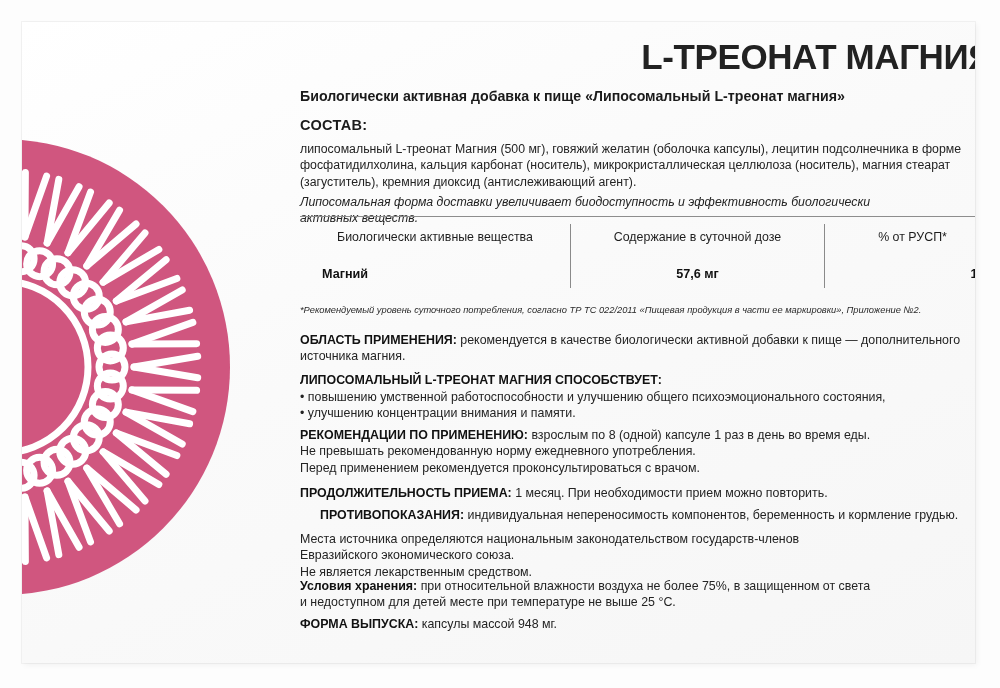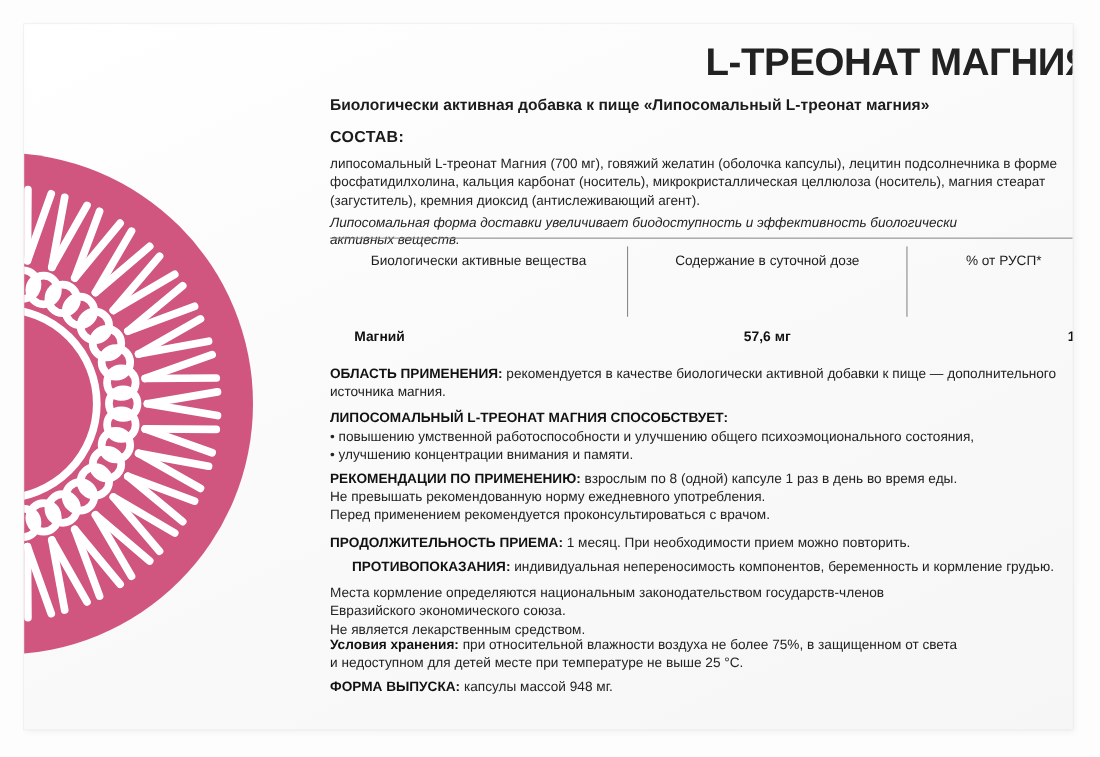--- a/index.html
+++ b/index.html
@@ -80,21 +80,21 @@
   .tcol-div.d1{left:270px;}
   .tcol-div.d2{left:524px;}
   .th{
     position:absolute;font-size:12.4px;color:#1d1d1d;text-align:center;
     line-height:15px;
   }
   .th.c1{left:0;top:14px;width:270px;}
   .th.c2{left:271px;top:14px;width:253px;}
   .th.c3{left:525px;top:14px;width:175px;}
   .td{
-    position:absolute;font-size:12.6px;font-weight:bold;color:#111;margin-top:32px;
+    position:absolute;font-size:12.6px;font-weight:bold;color:#111;
   }
   .td.c1{left:22px;top:51px;}
   .td.c2{left:271px;top:51px;width:253px;text-align:center;}
   .td.c3{left:525px;top:51px;width:175px;text-align:right;}
   .footnote{
     position:absolute;left:0;top:283px;width:700px;
     font-size:9.3px;font-style:italic;color:#2a2a2a;white-space:nowrap;
   }
 
   
@@ -233,39 +233,40 @@
           </g>
       </svg>
     </div>
 
     <div class="content">
 
       <div class="title">L-ТРЕОНАТ МАГНИЯ</div>
       <div class="subtitle">Биологически активная добавка к пище «Липосомальный L-треонат магния»</div>
 
       <div class="h-sostav">СОСТАВ:</div>
-      <div class="ingredients">липосомальный L-треонат Магния (700 мг), говяжий желатин (оболочка капсулы), лецитин подсолнечника в форме фосфатидилхолина, кальция карбонат (носитель), микрокристаллическая целлюлоза (носитель), магния стеарат (загуститель), кремния диоксид (антислеживающий агент).</div>
+      <div class="ingredients">липосомальный L-треонат Магния (500 мг), говяжий желатин (оболочка капсулы), лецитин подсолнечника в форме фосфатидилхолина, кальция карбонат (носитель), микрокристаллическая целлюлоза (носитель), магния стеарат (загуститель), кремния диоксид (антислеживающий агент).</div>
       <div class="liposome-note">Липосомальная форма доставки увеличивает биодоступность и эффективность биологически активных веществ.</div>
 
       <div class="table-wrap">
         <div class="table-rule"></div>
         <div class="tcol-div d1"></div>
         <div class="tcol-div d2"></div>
 
         <div class="th c1">Биологически активные вещества</div>
         <div class="th c2">
           <div>Содержание в суточной дозе</div>
         </div>
         <div class="th c3">% от РУСП*</div>
 
         <div class="td c1">Магний</div>
         <div class="td c2">57,6 мг</div>
         <div class="td c3">14,4*</div>
       </div>
 
+      <div class="footnote">*Рекомендуемый уровень суточного потребления, согласно ТР ТС 022/2011 «Пищевая продукция в части ее маркировки», Приложение №2.</div>
 
       <div class="sec s-oblast">
         <span class="hd">ОБЛАСТЬ ПРИМЕНЕНИЯ:</span><span> рекомендуется в качестве биологически активной добавки к пище — дополнительного источника магния.</span>
       </div>
 
       <div class="sec s-sposob">
         <span class="hd">ЛИПОСОМАЛЬНЫЙ L-ТРЕОНАТ МАГНИЯ СПОСОБСТВУЕТ:</span>
       </div>
 
       <div class="sec s-bullets">
@@ -281,21 +282,21 @@
 
       <div class="sec s-prod">
         <span class="hd">ПРОДОЛЖИТЕЛЬНОСТЬ ПРИЕМА:</span><span> 1 месяц. При необходимости прием можно повторить.</span>
       </div>
 
       <div class="sec s-protiv">
         <span class="hd">ПРОТИВОПОКАЗАНИЯ:</span><span> индивидуальная непереносимость компонентов, беременность и кормление грудью.</span>
       </div>
 
       <div class="sec s-mesta">
-        <div>Места кормление определяются национальным законодательством государств-членов</div>
+        <div>Места источника определяются национальным законодательством государств-членов</div>
         <div>Евразийского экономического союза.</div>
         <div>Не является лекарственным средством.</div>
       </div>
 
       <div class="sec s-usloviya">
         <div><span class="hd">Условия хранения:</span><span> при относительной влажности воздуха не более 75%, в защищенном от света</span></div>
         <div>и недоступном для детей месте при температуре не выше 25 °C.</div>
       </div>
 
       <div class="sec s-forma">

